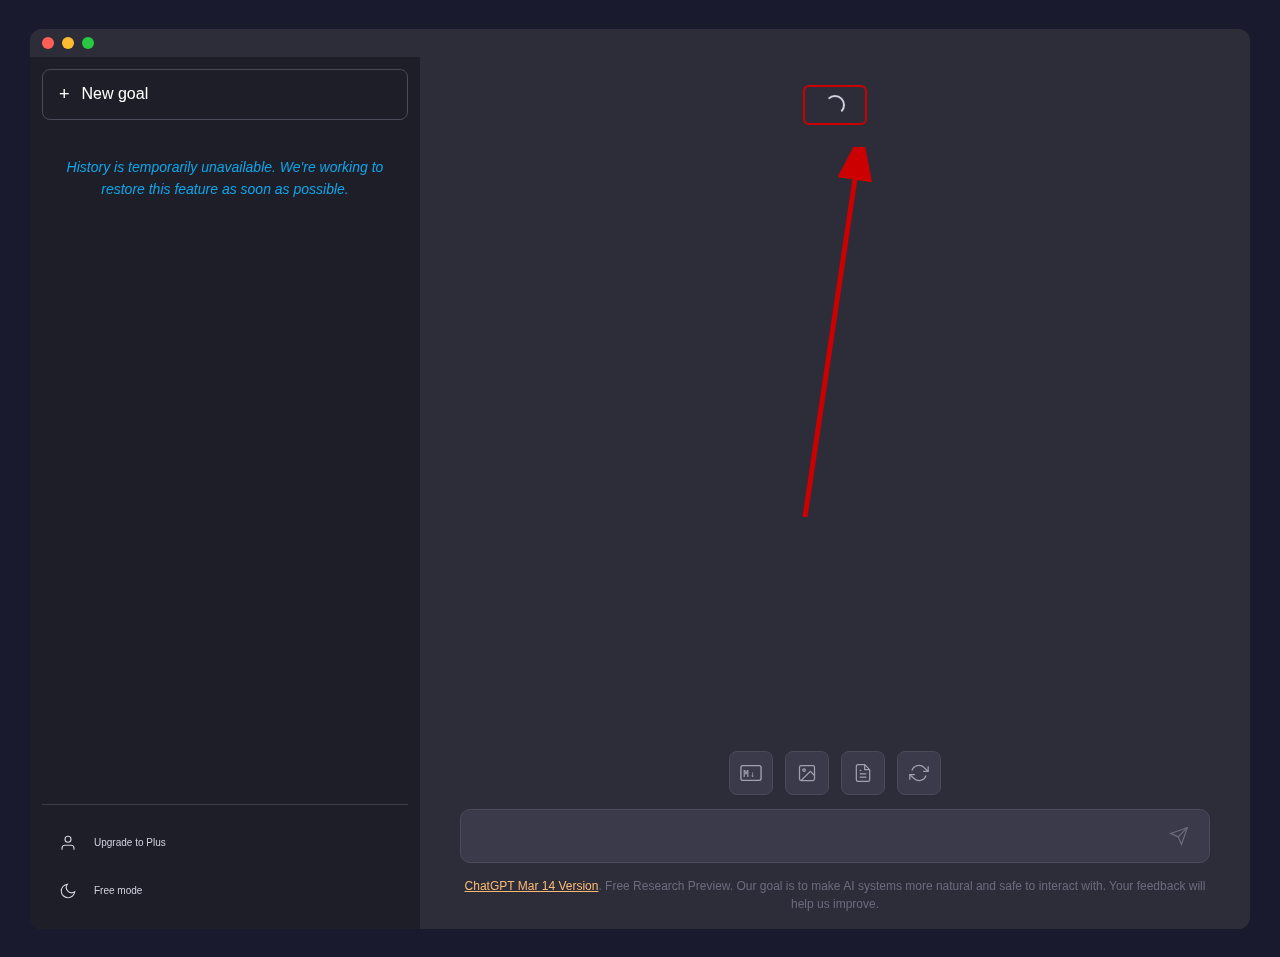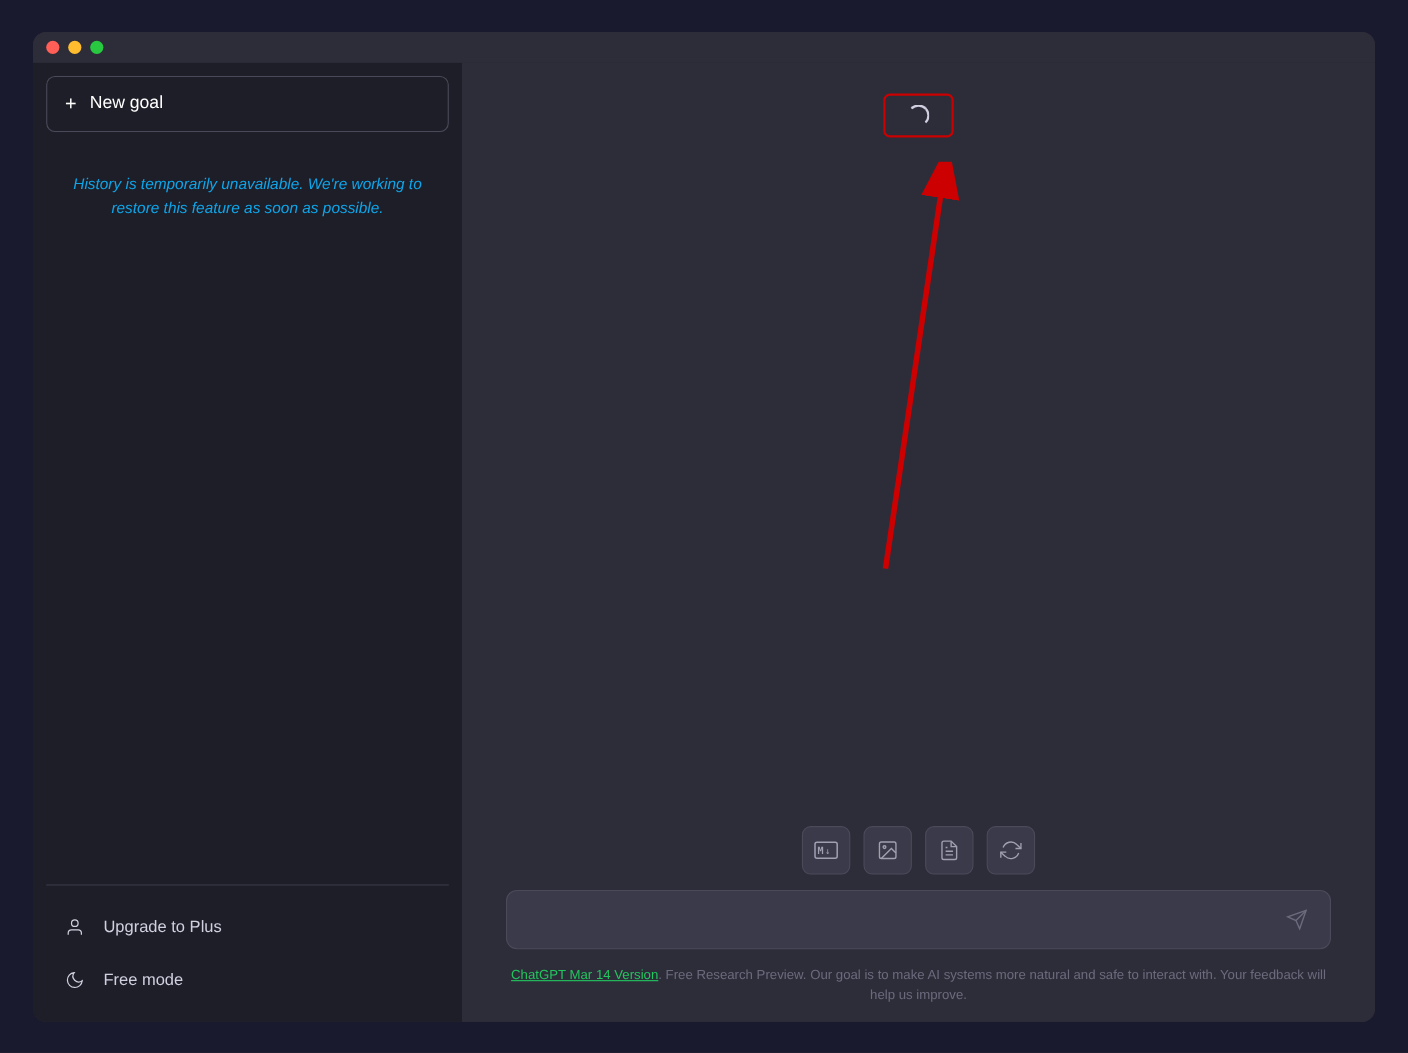--- a/index.html
+++ b/index.html
@@ -105,21 +105,21 @@
     }
 
     .sidebar-menu-item {
       display: flex;
       align-items: center;
       gap: 16px;
       padding: 12px 16px;
       cursor: pointer;
       border-radius: 8px;
       color: #d0d0e0;
-      font-size: 15px;
+      font-size: 10px;
       font-weight: 400;
       margin-bottom: 4px;
     }
 
     .menu-icon {
       width: 20px;
       height: 20px;
       display: flex;
       align-items: center;
       justify-content: center;
@@ -252,21 +252,21 @@
 
     .footer-text {
       text-align: center;
       color: #6b6b7e;
       font-size: 12px;
       line-height: 1.5;
       padding: 4px 0 8px 0;
     }
 
     .footer-link {
-      color: #22c55e;
+      color: #fdba74;
       text-decoration: underline;
     }
   </style>
 </head>
 <body>
 
 <div class="window">
 
   <div class="title-bar">
     <div class="traffic-light close"></div>

